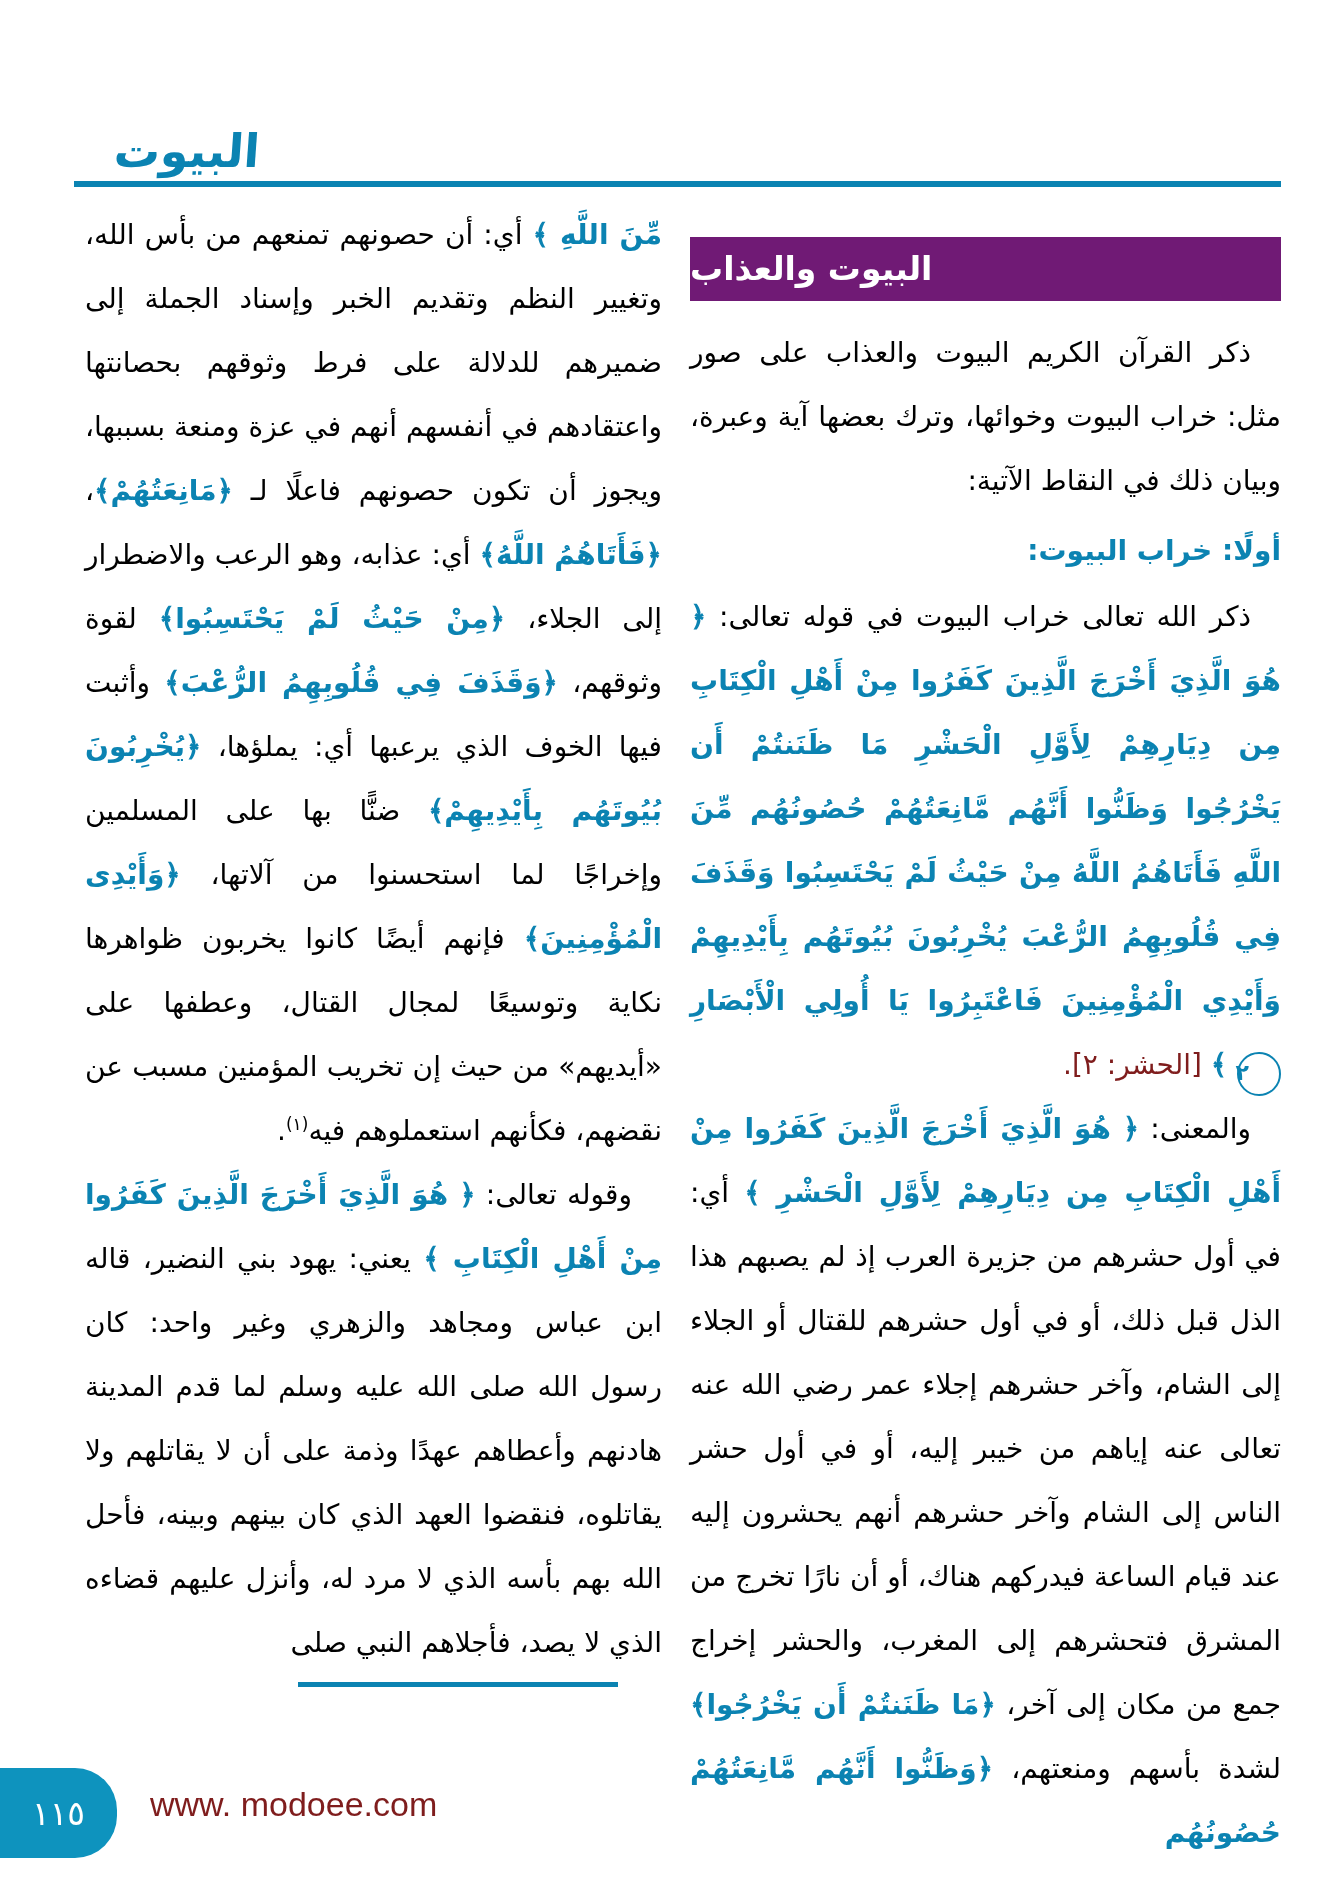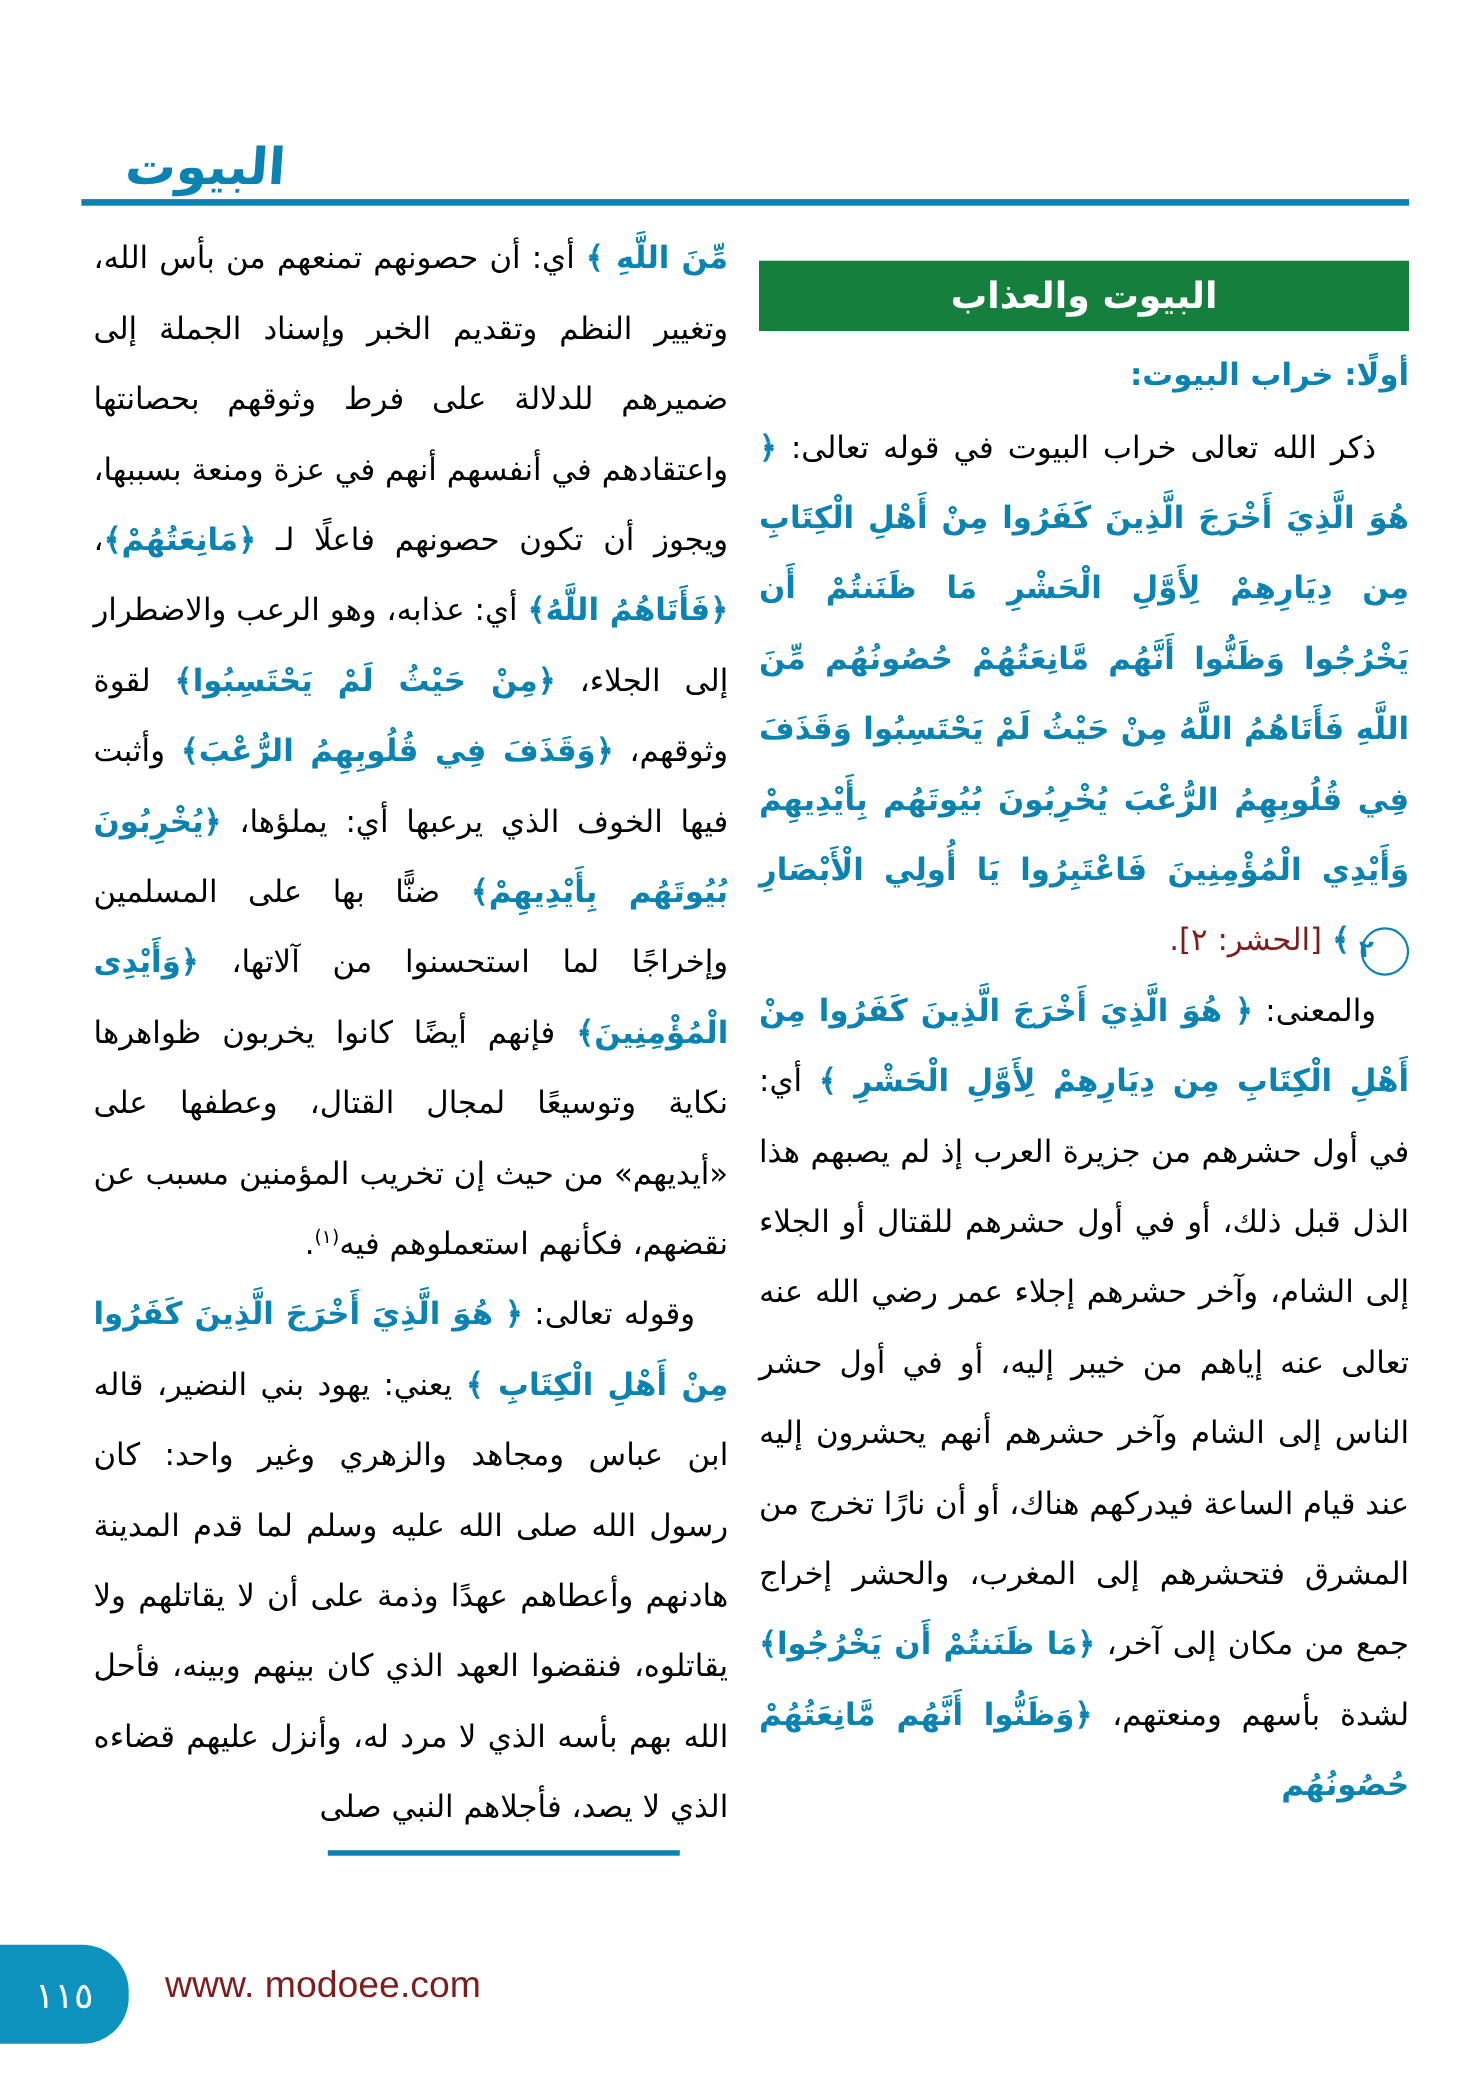--- a/index.html
+++ b/index.html
@@ -16,22 +16,22 @@
   }
   .head-rule{
     position:absolute;left:74px;top:181px;width:1207px;height:6px;
     background:#0b83b2;
   }
   
   .col{position:absolute;direction:rtl;text-align:justify;font-size:28px;line-height:64px;}
   .col-right{left:690px;top:237px;width:591px;}
   .col-left{left:85px;top:203px;width:577px;}
   .section-box{
-    background:#15803d;color:#ffffff;height:64px;line-height:64px;
-    text-align:center;font-size:33px;font-weight:bold;margin-bottom:8px;
+    background:#701a75;color:#ffffff;height:64px;line-height:64px;
+    text-align:left;font-size:33px;font-weight:bold;margin-bottom:20px;
   }
   p.para{margin:0;padding:0;}
   p.indent{text-indent:30px;}
   .subheading{
     color:#0b83b2;font-weight:bold;font-size:28px;line-height:64px;
     margin:6px 0 2px 0;
   }
   .run-quran{color:#0b83b2;font-weight:bold;}
   .run-ref{color:#7f1d1d;}
   .fn-sup{font-size:17px;vertical-align:super;line-height:0;}
@@ -62,20 +62,21 @@
 </head>
 <body>
 
 <div class="head-title">البيوت</div>
 <div class="head-rule"></div>
 
 <div class="col col-right">
 
   <div class="section-box">البيوت والعذاب</div>
 
+  <p class="para indent">ذكر القرآن الكريم البيوت والعذاب على صور مثل: خراب البيوت وخوائها، وترك بعضها آية وعبرة، وبيان ذلك في النقاط الآتية:</p>
 
   <div class="subheading">أولًا: خراب البيوت:</div>
 
   <p class="para indent">
     <span class="run-normal">ذكر الله تعالى خراب البيوت في قوله تعالى: </span><span class="run-quran">﴿ هُوَ الَّذِيَ أَخْرَجَ الَّذِينَ كَفَرُوا مِنْ أَهْلِ الْكِتَابِ مِن دِيَارِهِمْ لِأَوَّلِ الْحَشْرِ مَا ظَنَنتُمْ أَن يَخْرُجُوا وَظَنُّوا أَنَّهُم مَّانِعَتُهُمْ حُصُونُهُم مِّنَ اللَّهِ فَأَتَاهُمُ اللَّهُ مِنْ حَيْثُ لَمْ يَحْتَسِبُوا وَقَذَفَ فِي قُلُوبِهِمُ الرُّعْبَ يُخْرِبُونَ بُيُوتَهُم بِأَيْدِيهِمْ وَأَيْدِي الْمُؤْمِنِينَ فَاعْتَبِرُوا يَا أُولِي الْأَبْصَارِ </span><span class="verse-circle">٢</span><span class="run-quran"> ﴾</span><span class="run-ref"> [الحشر: ٢].</span>
   </p>
 
   <p class="para indent">
     <span class="run-normal">والمعنى: </span><span class="run-quran">﴿ هُوَ الَّذِيَ أَخْرَجَ الَّذِينَ كَفَرُوا مِنْ أَهْلِ الْكِتَابِ مِن دِيَارِهِمْ لِأَوَّلِ الْحَشْرِ ﴾</span><span class="run-normal"> أي: في أول حشرهم من جزيرة العرب إذ لم يصبهم هذا الذل قبل ذلك، أو في أول حشرهم للقتال أو الجلاء إلى الشام، وآخر حشرهم إجلاء عمر رضي الله عنه تعالى عنه إياهم من خيبر إليه، أو في أول حشر الناس إلى الشام وآخر حشرهم أنهم يحشرون إليه عند قيام الساعة فيدركهم هناك، أو أن نارًا تخرج من المشرق فتحشرهم إلى المغرب، والحشر إخراج جمع من مكان إلى آخر، </span><span class="run-quran">﴿مَا ظَنَنتُمْ أَن يَخْرُجُوا﴾</span><span class="run-normal"> لشدة بأسهم ومنعتهم، </span><span class="run-quran">﴿وَظَنُّوا أَنَّهُم مَّانِعَتُهُمْ حُصُونُهُم</span>
   </p>

